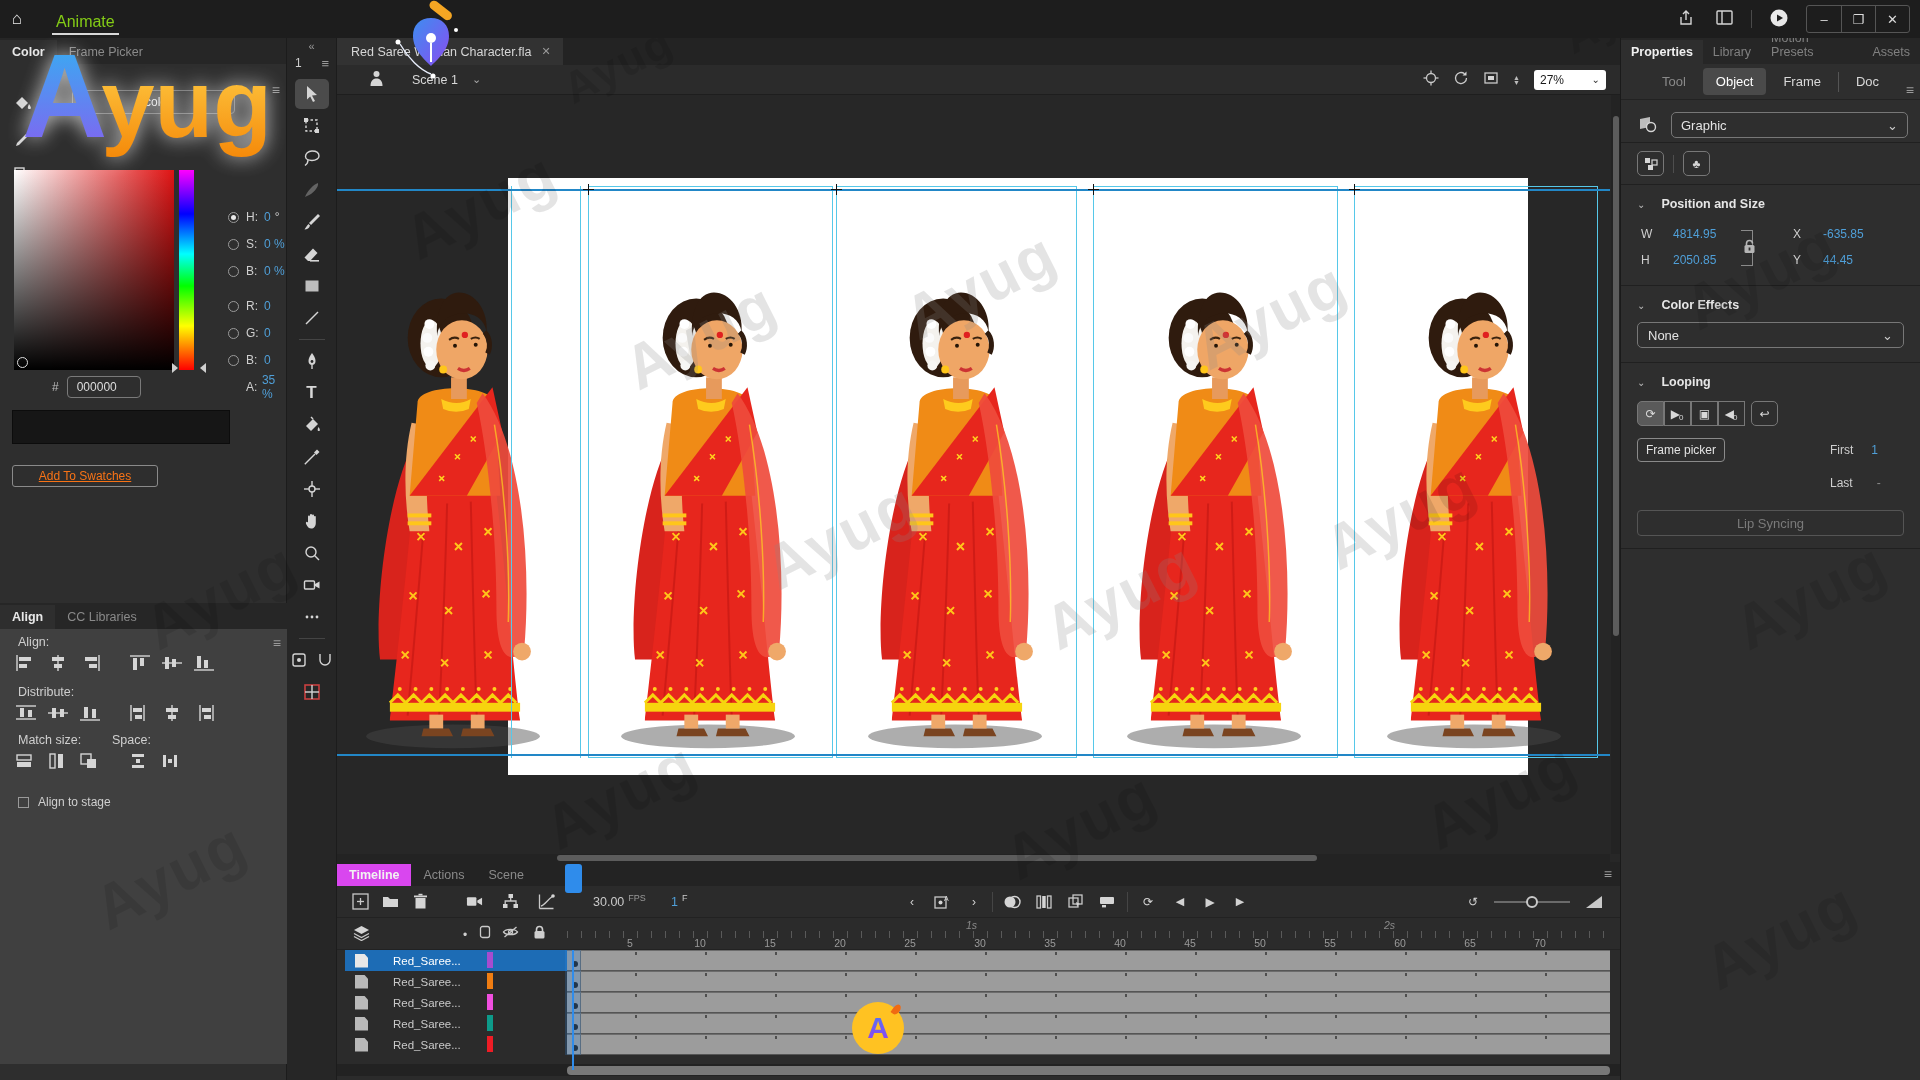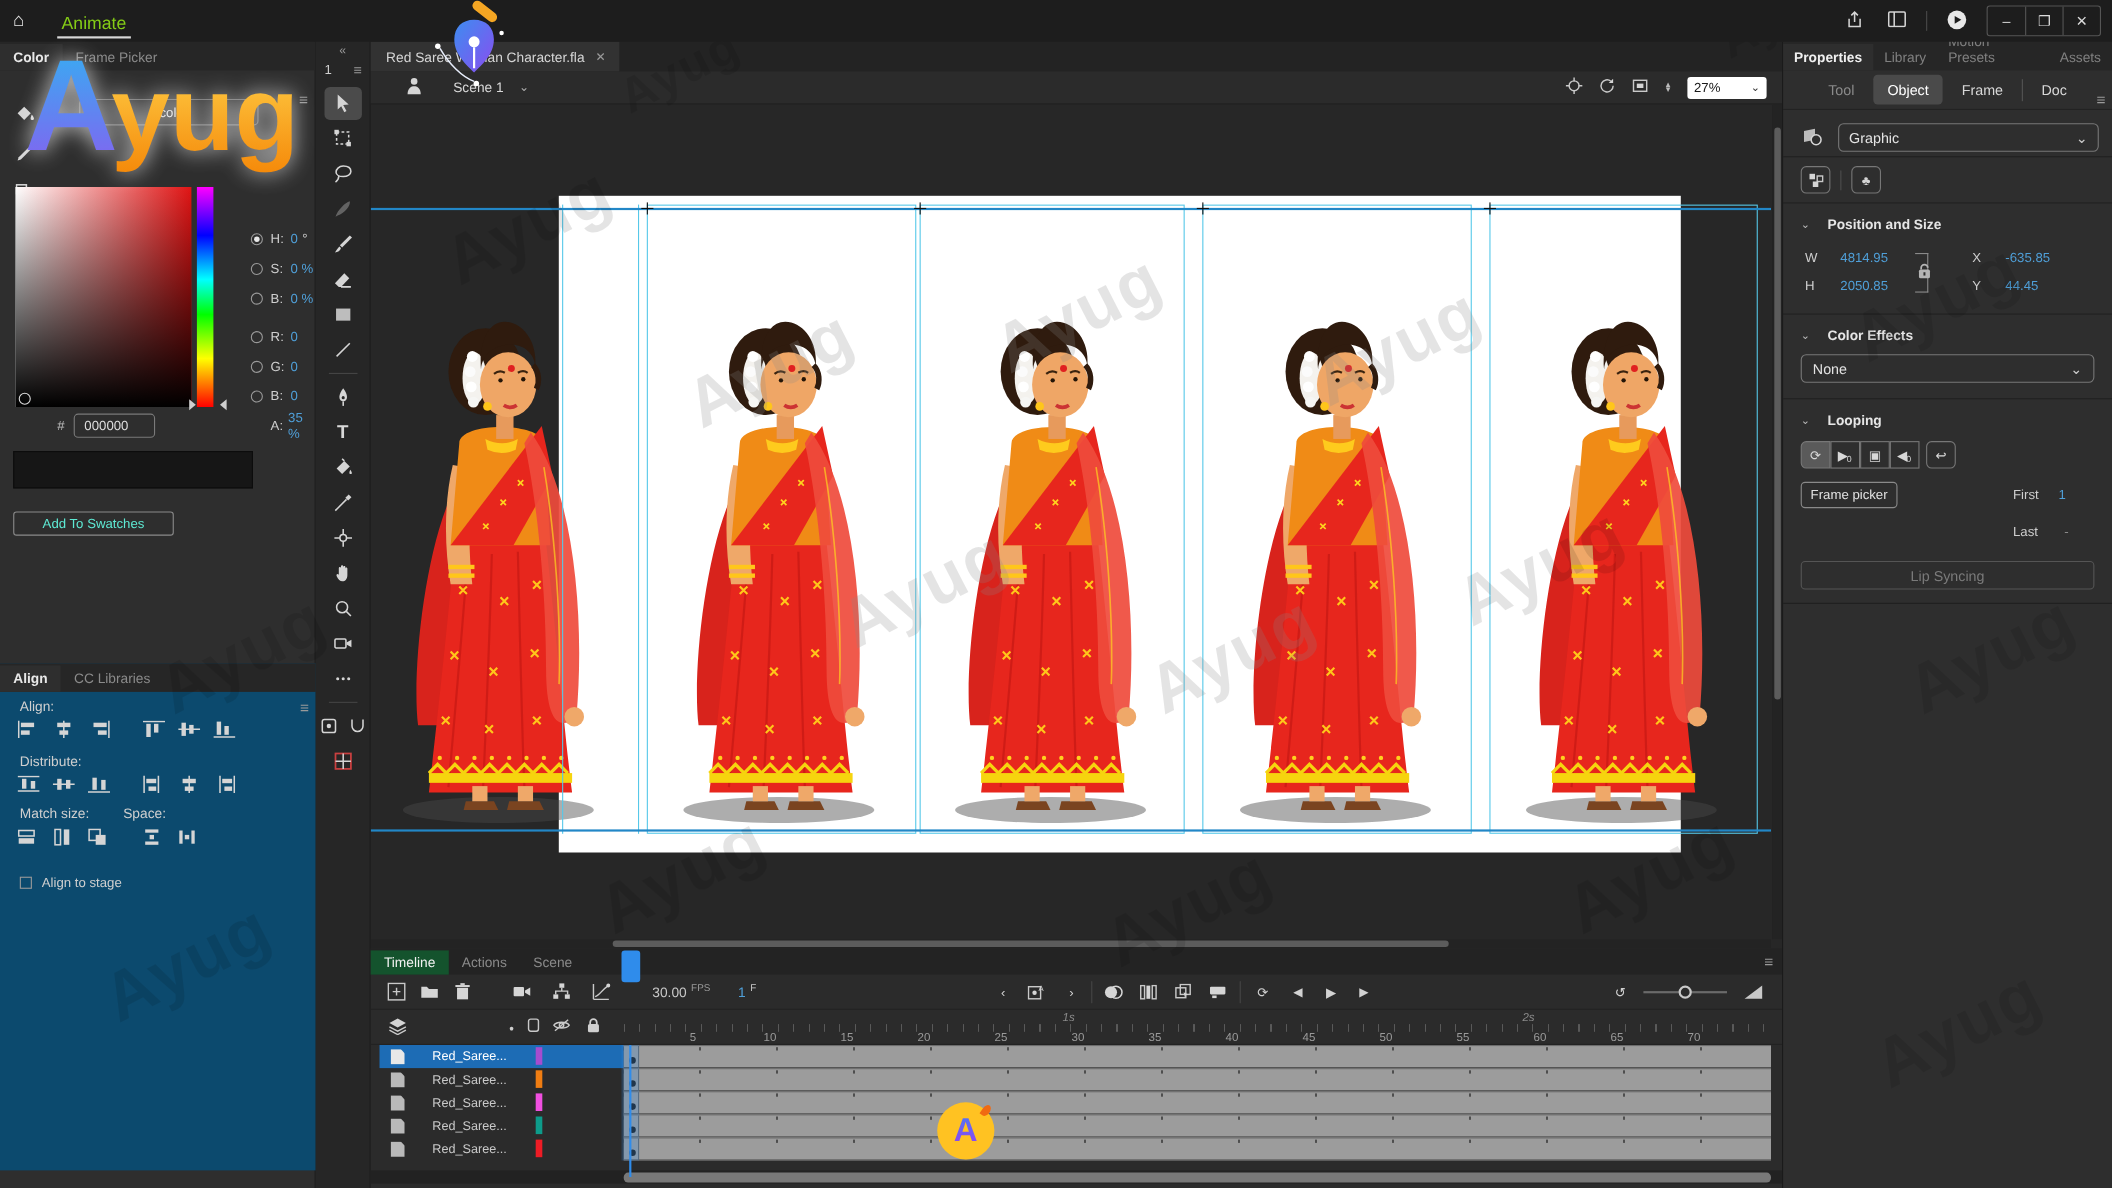--- a/index.html
+++ b/index.html
@@ -47,24 +47,24 @@
   .vrow { display:flex; align-items:center; height:18px; margin-bottom:9px; }
   .radio { width:11px; height:11px; border:1.5px solid #9a9a9a; border-radius:50%; margin-right:7px; flex:0 0 auto; position:relative;}
   .radio.sel:after { content:""; position:absolute; inset:2px; background:#e8e8e8; border-radius:50%; }
   .vlab { color:#cfcfcf; width:18px; }
   .vval { color:#4f9fd8; }
   .hexrow { position:absolute; left:52px; top:338px; display:flex; align-items:center; }
   .hexrow .h { color:#bdbdbd; margin-right:8px; }
   .hexbox { width:74px; height:22px; border:1px solid #7a7a7a; border-radius:4px; color:#ddd; display:flex; align-items:center; padding-left:9px; }
   .cprev { position:absolute; left:12px; top:372px; width:218px; height:34px; background:#161616; border:1px solid #0c0c0c; }
   .addsw { position:absolute; left:12px; top:427px; width:146px; height:22px; border:1px solid #8a8a8a; border-radius:3px;
-           color:#5eead4; display:flex; align-items:center; justify-content:center; font-size:12px; }
+           color:#f97316; display:flex; align-items:center; justify-content:center; font-size:12px;text-decoration:underline; }
 
   
-  .alpanel { position:absolute; left:0; top:565px; width:287px; bottom:16px; background:#0c4a6e; }
+  .alpanel { position:absolute; left:0; top:565px; width:287px; bottom:16px; background:#404040; }
   .al-lab { position:absolute; left:18px; color:#cfcfcf; font-size:12.5px; }
   .alrow { position:absolute; display:flex; gap:12px; }
   .alico { width:20px; height:16px; }
   .alico svg { width:20px; height:16px; }
   .alg2 { margin-left:18px; }
   .chkrow { position:absolute; left:18px; top:192px; display:flex; align-items:center; gap:9px; }
   .chk { width:11px; height:11px; border:1.5px solid #9a9a9a; }
 
   
   .toolcol { position:absolute; left:287px; top:38px; width:50px; height:1042px; background:#262626; border-right:1px solid #1c1c1c; }
@@ -155,21 +155,21 @@
   .firstval { margin-left:18px; color:#4f9fd8; }
   .lastrow { display:flex; padding:6px 16px; }
   .lastlab { margin-left:193px; color:#cfcfcf; }
   .lastval { margin-left:24px; color:#8a8a8a; }
   .lipbtn { margin:14px 16px 12px 16px; height:26px; border:1px solid #555; border-radius:4px; display:flex; align-items:center; justify-content:center; color:#7a7a7a; font-size:13px; }
 
   
   .tl { position:absolute; left:337px; top:862px; width:1283px; height:218px; background:#2b2b2b; }
   .tl-tabs { height:24px; background:#232323; display:flex; align-items:flex-end; position:relative; }
   .tl-tab { padding:4px 12px; color:#8a8a8a; font-size:12.5px; }
-  .tl-tab.on { background:#14532d; color:#f2f2f2; font-weight:normal; }
+  .tl-tab.on { background:#d946ef; color:#f2f2f2; font-weight:bold; }
   .tl-menu { position:absolute; right:8px; top:4px; color:#999; font-size:14px; }
   .tl-tools { height:32px; display:flex; align-items:center; position:relative; border-bottom:1px solid #222; color:#d0d0d0; }
   .tt { width:30px; display:flex; justify-content:center; align-items:center; }
   .tt svg { width:17px; height:17px; }
   .fpslab { position:absolute; left:256px; color:#c9c9c9; font-size:12.5px; }
   .fpsunit { font-size:9px; color:#9a9a9a; vertical-align:super; margin-left:4px; }
   .framelab { position:absolute; left:334px; color:#4f9fd8; font-size:12.5px; }
   .frameunit { font-size:9px; color:#c9c9c9; vertical-align:super; margin-left:4px; }
   .pc { position:absolute; display:flex; align-items:center; justify-content:center; width:26px; height:26px; color:#d2d2d2; font-size:12px; }
   .tl-sep { position:absolute; width:1px; height:20px; background:#454545; top:6px; }

